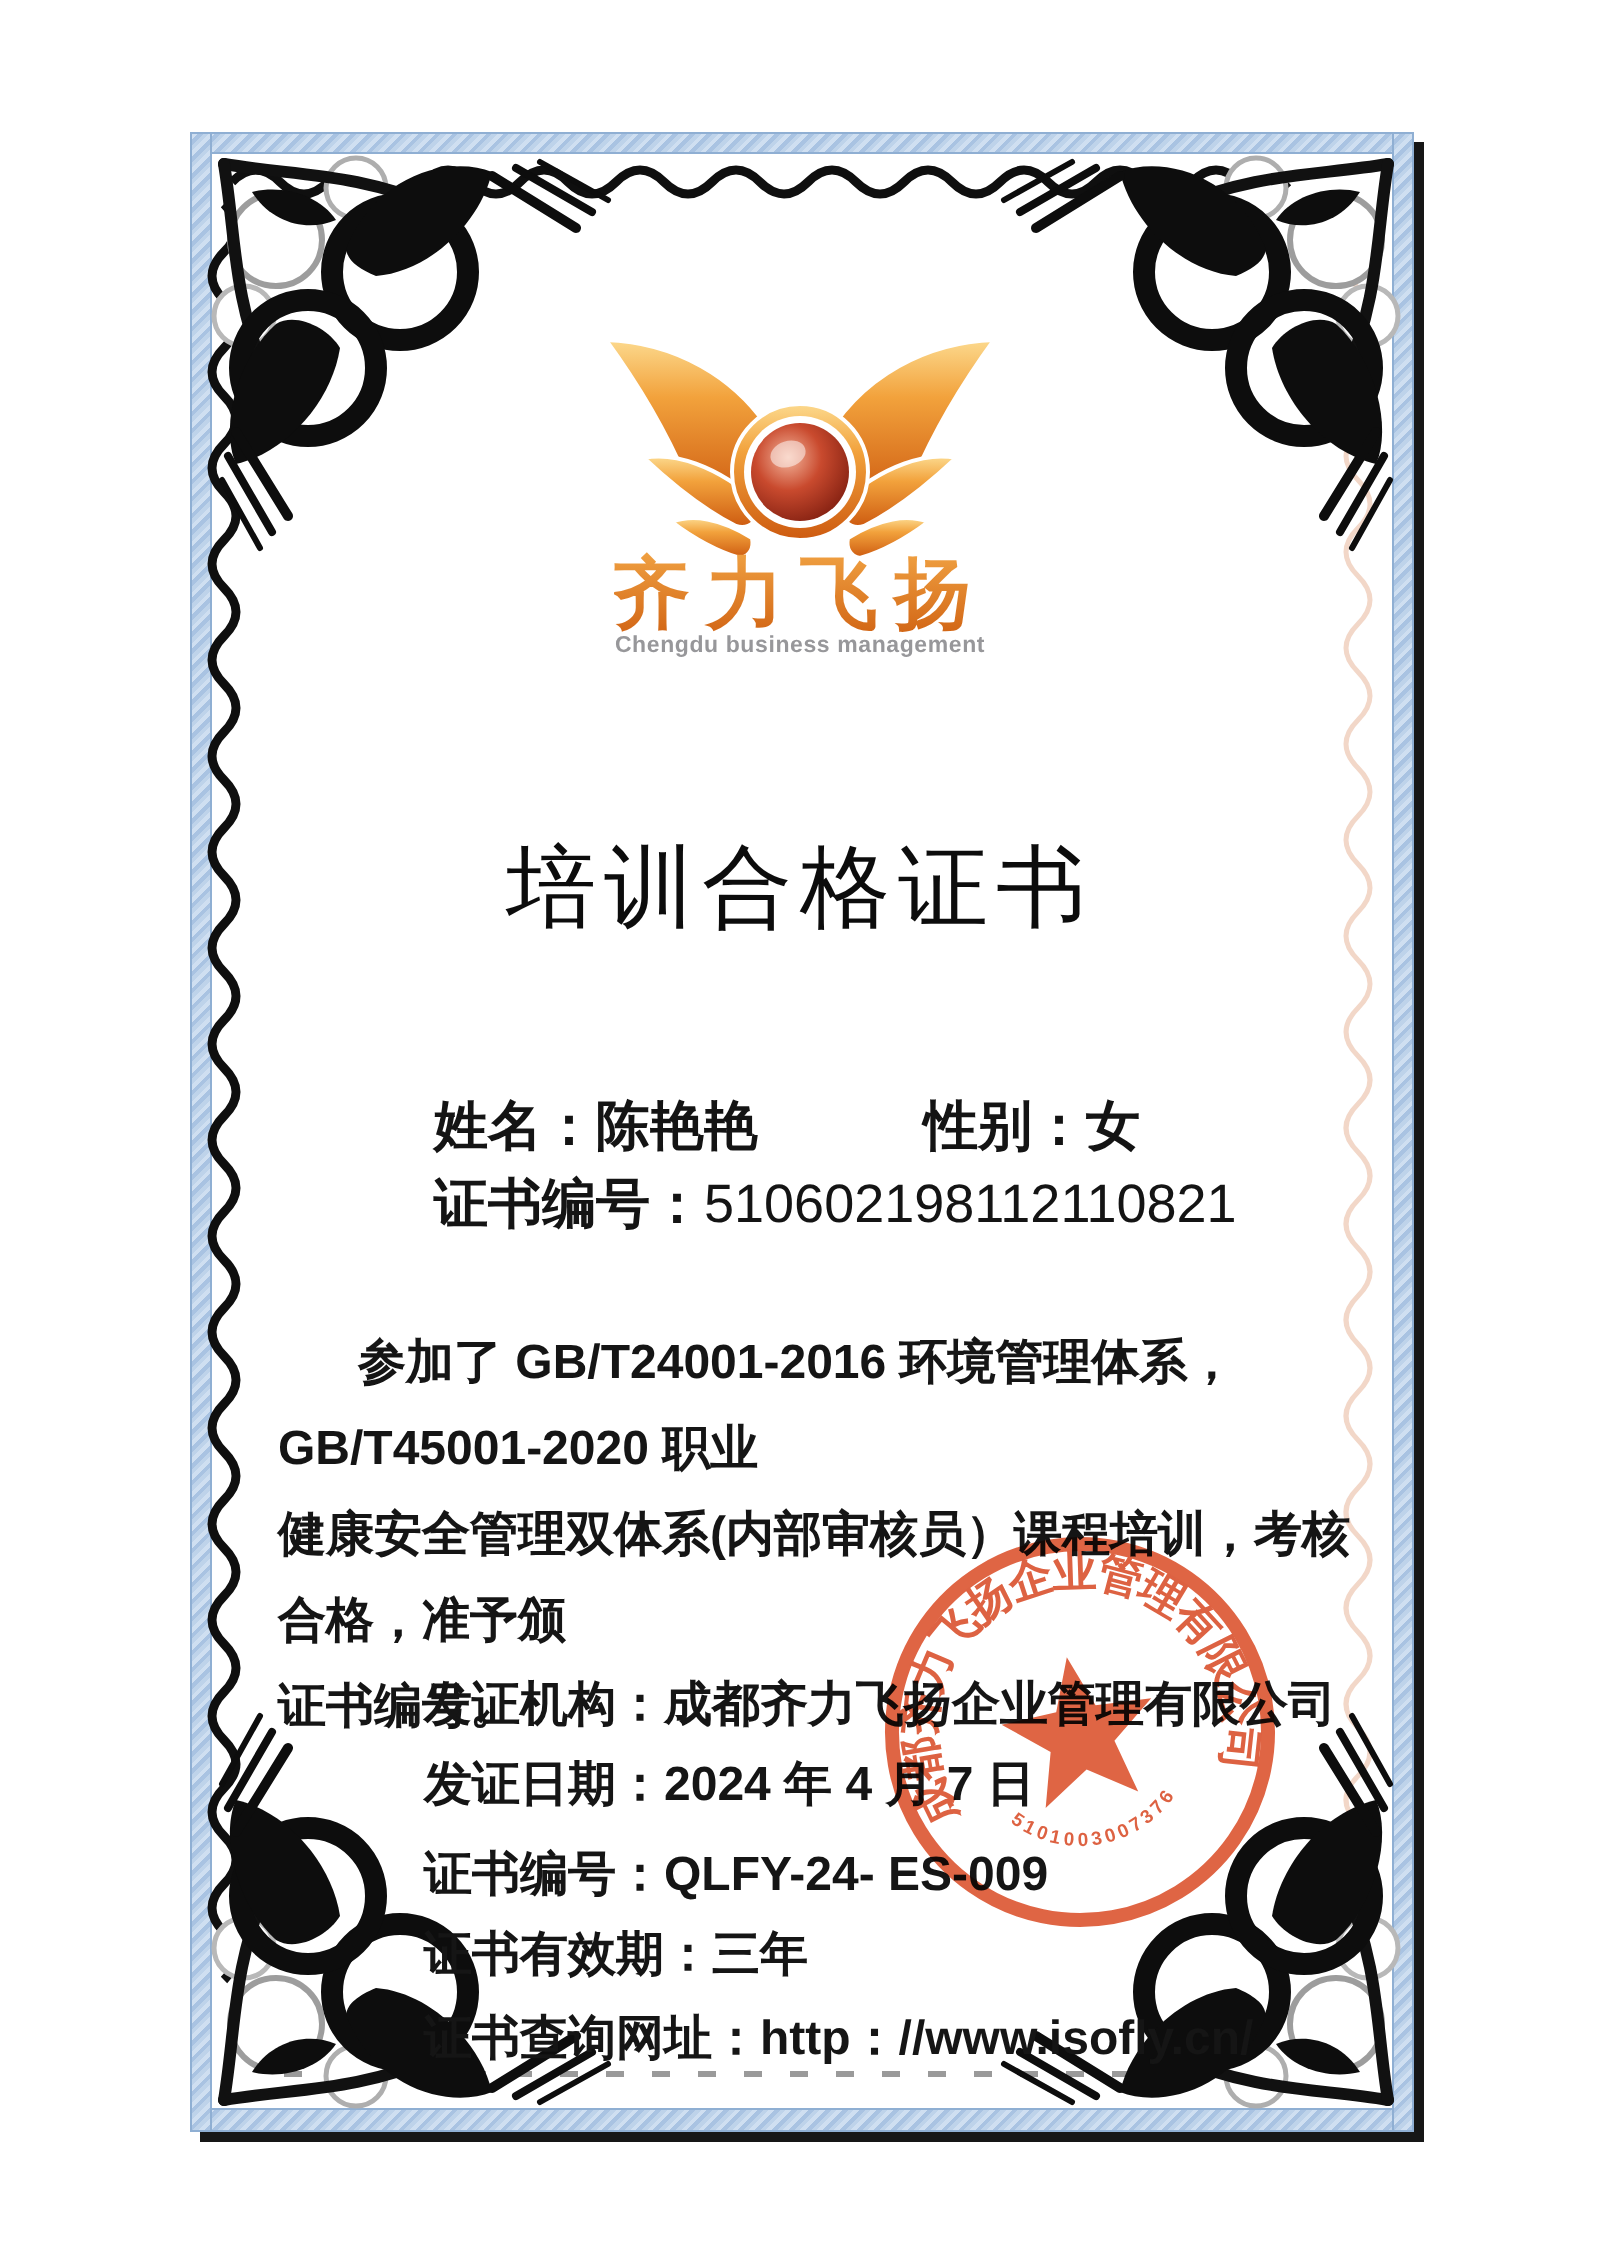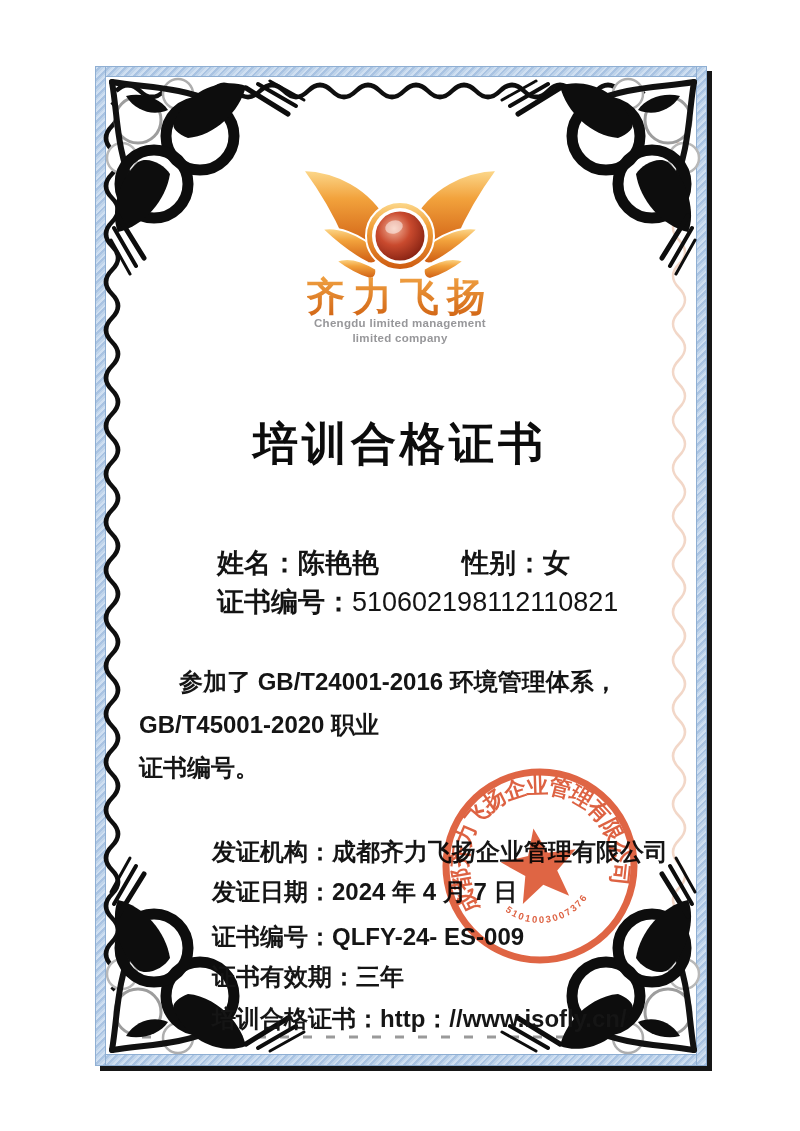--- a/index.html
+++ b/index.html
@@ -25,21 +25,21 @@
   .brand-cn{position:absolute;left:0;right:0;top:270px;text-align:center;z-index:3;
             font-size:39px;font-weight:800;letter-spacing:8px;
             background:linear-gradient(#f4a948,#cd5c0e);
             -webkit-background-clip:text;background-clip:text;color:transparent;}
   .brand-en{position:absolute;left:0;right:0;text-align:center;z-index:3;
             font-size:11.5px;font-weight:600;color:#97979a;letter-spacing:.3px;}
   .brand-en.l1{top:317px;} .brand-en.l2{top:332px;}
 
   
   .cert-title{position:absolute;left:0;right:0;top:414px;text-align:center;z-index:3;
-              font-size:45px;font-weight:700;letter-spacing:4px;color:#0c0c0c;}
+              font-size:45px;font-weight:400;letter-spacing:4px;color:#0c0c0c;}
   .row{position:absolute;z-index:3;font-size:27px;font-weight:700;color:#141414;}
   .name-row{left:217px;top:545px;} .gender-row{left:462px;top:545px;} .id-row{left:217px;top:584px;}
   .num{font-family:"Liberation Sans",sans-serif;font-weight:400;}
 
   .body-par{position:absolute;left:139px;top:660px;width:545px;z-index:3;
             font-size:24px;line-height:43px;font-weight:600;color:#151515;}
   .body-par .indent{display:inline-block;width:40px;}
   .lat{font-family:"Liberation Sans",sans-serif;font-weight:700;}
 
   .details{position:absolute;left:212px;top:836px;z-index:3;font-size:24px;color:#151515;}
@@ -123,40 +123,40 @@
       <path d="M80,103 C64,93 50,91 40,95 C52,104 64,110 74,113 C79,112 81,108 80,103 Z" fill="url(#wingGrad)" stroke="#fff" stroke-width="2"></path>
     </g>
     <g>
       <circle cx="104" cy="70" r="34" fill="url(#wingGrad)" stroke="#fff" stroke-width="2"></circle>
       <circle cx="104" cy="70" r="28" fill="#ffffff"></circle>
       <circle cx="104" cy="70" r="24.5" fill="url(#sphereGrad)"></circle>
       <ellipse cx="98" cy="61" rx="9" ry="6.5" fill="rgba(255,255,255,0.5)" transform="rotate(-18 98 61)"></ellipse>
     </g>
   </svg>
   <div class="brand-cn">齐力飞扬</div>
-  <div class="brand-en l1">Chengdu limited management</div>
-  <div class="brand-en l2">limited company</div>
+  <div class="brand-en l1">Chengdu business management</div>
 
   <div class="cert-title">培训合格证书</div>
 
   <div class="row gender-row"><span>性别：</span><span>女</span></div>
   <div class="row name-row"><span>姓名：</span><span>陈艳艳</span></div>
   <div class="row id-row"><span>证书编号：</span><span class="num">510602198112110821</span></div>
 
   <div class="body-par">
     <div><span class="indent"></span><span>参加了 </span><span class="lat">GB/T24001-2016</span><span> 环境管理体系，</span><span class="lat">GB/T45001-2020</span><span> 职业</span></div>
+    <div>健康安全管理双体系(内部审核员）课程培训，考核合格，准予颁</div>
     <div>证书编号。</div>
   </div>
 
   <div class="details">
     <div class="drow dr0"><span>发证机构：</span><span class="dv">成都齐力飞扬企业管理有限公司</span></div>
     <div class="drow dr1"><span>发证日期：</span><span class="dv bold">2024 年 4 月 7 日</span></div>
     <div class="drow dr2"><span>证书编号：</span><span class="dv bold">QLFY-24- ES-009</span></div>
     <div class="drow dr3"><span>证书有效期：</span><span class="dv">三年</span></div>
-    <div class="drow dr4"><span>培训合格证书：</span><span class="dv bold">http：//www.isofly.cn/</span></div>
+    <div class="drow dr4"><span>证书查询网址：</span><span class="dv bold">http：//www.isofly.cn/</span></div>
   </div>
 
   <svg class="seal" width="204" height="210" viewBox="0 0 204 210">
     <g transform="rotate(-10 102 104)">
       <circle cx="102" cy="104" r="94" fill="none" stroke="#db4f2a" stroke-width="7"></circle>
       <path transform="translate(102,106)" d="M0,-40 L-10,-13.8 L-38,-12.4 L-16.2,5.3 L-23.5,32.4 L0,17 L23.5,32.4 L16.2,5.3 L38,-12.4 L10,-13.8 Z" fill="#db4f2a"></path>
       <path id="sealArcTop" d="M33.4,129 A73,73 0 1,1 170.6,129" fill="none"></path>
       <path id="sealArcBottom" d="M55.3,136.7 A57,57 0 0,0 148.7,136.7" fill="none"></path>
       <text font-size="22" font-weight="700" fill="#d94c28" font-family="Liberation Serif, serif">
         <textPath href="#sealArcTop" startOffset="50%" text-anchor="middle" textLength="292" lengthAdjust="spacing">成都齐力飞扬企业管理有限公司</textPath>

